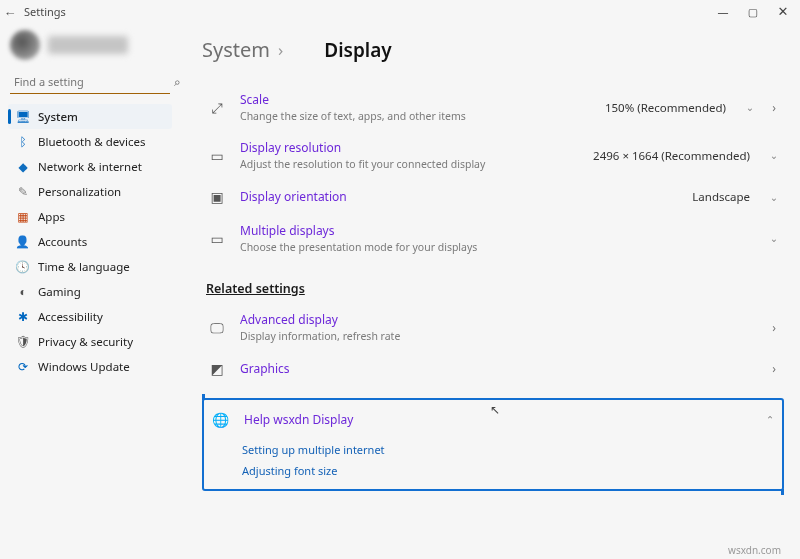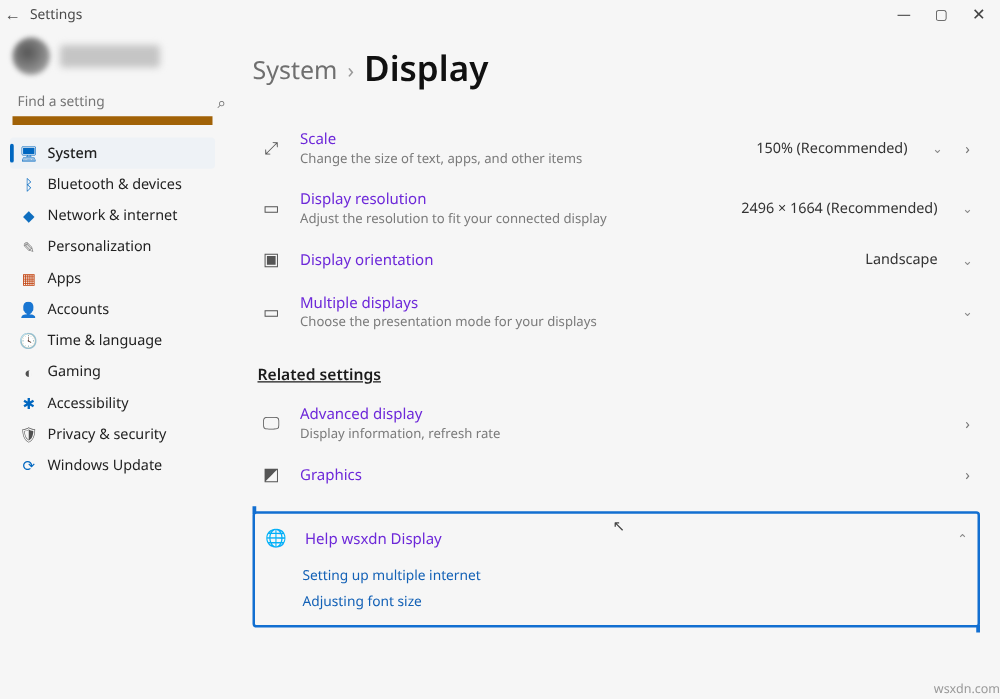--- a/index.html
+++ b/index.html
@@ -46,21 +46,21 @@
   }
   .profile-text {
     width: 80px; height: 18px;
     background: #c5c5c5;
     border-radius: 3px;
     filter: blur(3px);
   }
 
   .search {
     display: flex; align-items: center;
-    border-bottom: 7px solid #a16207;
+    border-bottom: 1px solid #a16207;
     padding: 3px 2px;
     margin: 0 2px 10px 2px;
     color: #777;
     font-size: 11px;
   }
   .search input {
     flex: 1; border: none; outline: none; background: transparent;
     font: inherit; color: #444;
   }
   .search .mag { font-size: 12px; color: #666; }
@@ -91,21 +91,21 @@
     flex: 1;
     padding: 14px 16px 10px 20px;
     overflow-y: auto;
   }
   .breadcrumb {
     display: flex; align-items: center; gap: 8px;
     margin-bottom: 20px;
   }
   .breadcrumb .crumb { font-size: 20px; color: #6f6f6f; cursor: pointer; }
   .breadcrumb .sep { color: #9a9a9a; font-size: 17px; }
-  .breadcrumb .current { font-size: 28px; font-weight: 600; color: #111; }
+  .breadcrumb .current { font-size: 19px; font-weight: 600; color: #111; margin-left: 33px; }
 
   .row {
     display: flex; align-items: center;
     padding: 8px 4px;
     gap: 12px;
   }
   .row .icon {
     width: 22px; display:flex; align-items:center; justify-content:center;
     color: #555; font-size: 14px;
   }
@@ -137,21 +137,21 @@
   .help-links { padding: 2px 0 2px 36px; }
   .help-links div { font-size: 11px; color: #1361b6; padding: 3px 0; }
 
   .cursor-ptr {
     position: absolute; right: 280px; top: -1px;
     font-size: 12px; color: #444;
   }
 
   
   .watermark {
-    position: fixed; right: 0; bottom: 2px;
+    position: fixed; right: 19px; bottom: 2px;
     font-size: 10px; color: #999;
   }
 </style>
 </head>
 <body>
 
 <div class="titlebar">
   <div class="back">←</div>
   <div class="title">Settings</div>
   <div class="spacer"></div>

